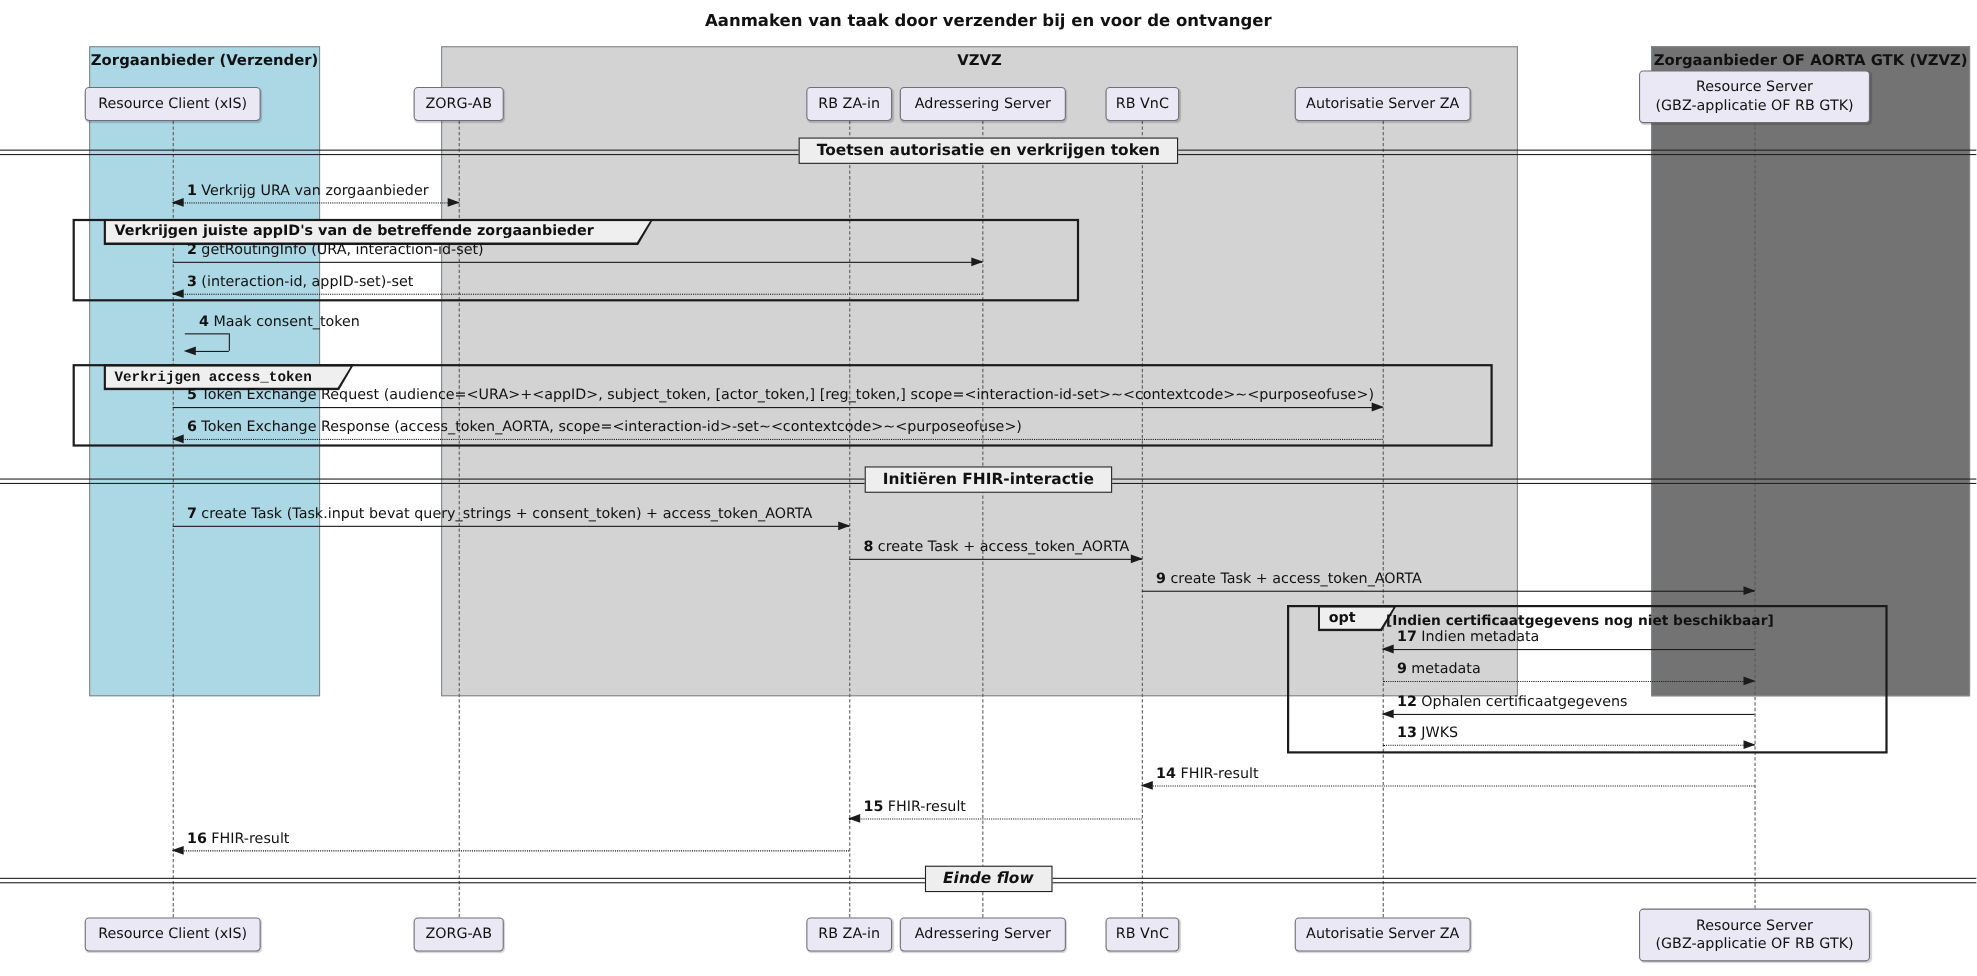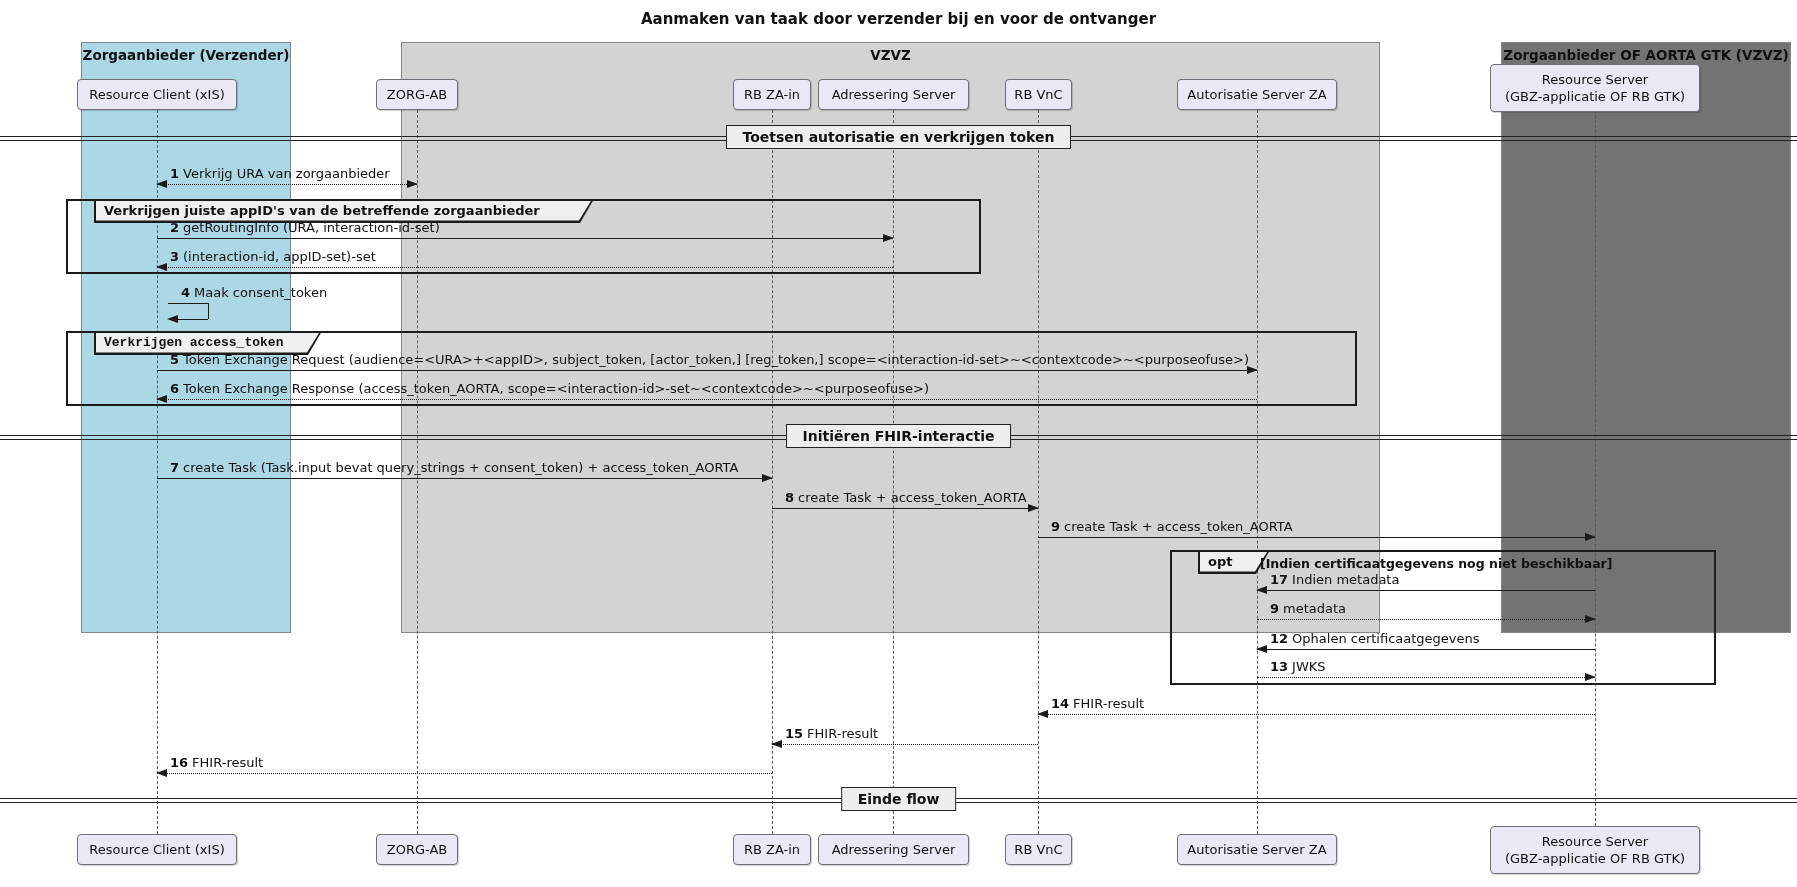--- a/index.html
+++ b/index.html
@@ -190,21 +190,21 @@
     <i class="ah l"></i>
   </div>
 
   <div class="msg" style="left:157px;top:773px;width:615px;">
     <div class="mlabel"><b>16</b><span>FHIR-result</span></div>
     <div class="ln dot"></div>
     <i class="ah l"></i>
   </div>
 
   <div class="dlines" style="top:798px;"></div>
-  <div class="dlabel" style="top:787px;">Einde flow</div>
+  <div class="dlabel" style="top:787px;font-style:italic;">Einde flow</div>
 
   <div class="pbox" style="left:77px;top:834px;width:160px;">Resource Client (xIS)</div>
   <div class="pbox" style="left:376px;top:834px;width:82px;">ZORG-AB</div>
   <div class="pbox" style="left:733px;top:834px;width:78px;">RB ZA-in</div>
   <div class="pbox" style="left:818px;top:834px;width:151px;">Adressering Server</div>
   <div class="pbox" style="left:1005px;top:834px;width:67px;">RB VnC</div>
   <div class="pbox" style="left:1177px;top:834px;width:160px;">Autorisatie Server ZA</div>
   <div class="pbox" style="left:1490px;top:826px;width:210px;">Resource Server
 (GBZ-applicatie OF RB GTK)</div>
 

